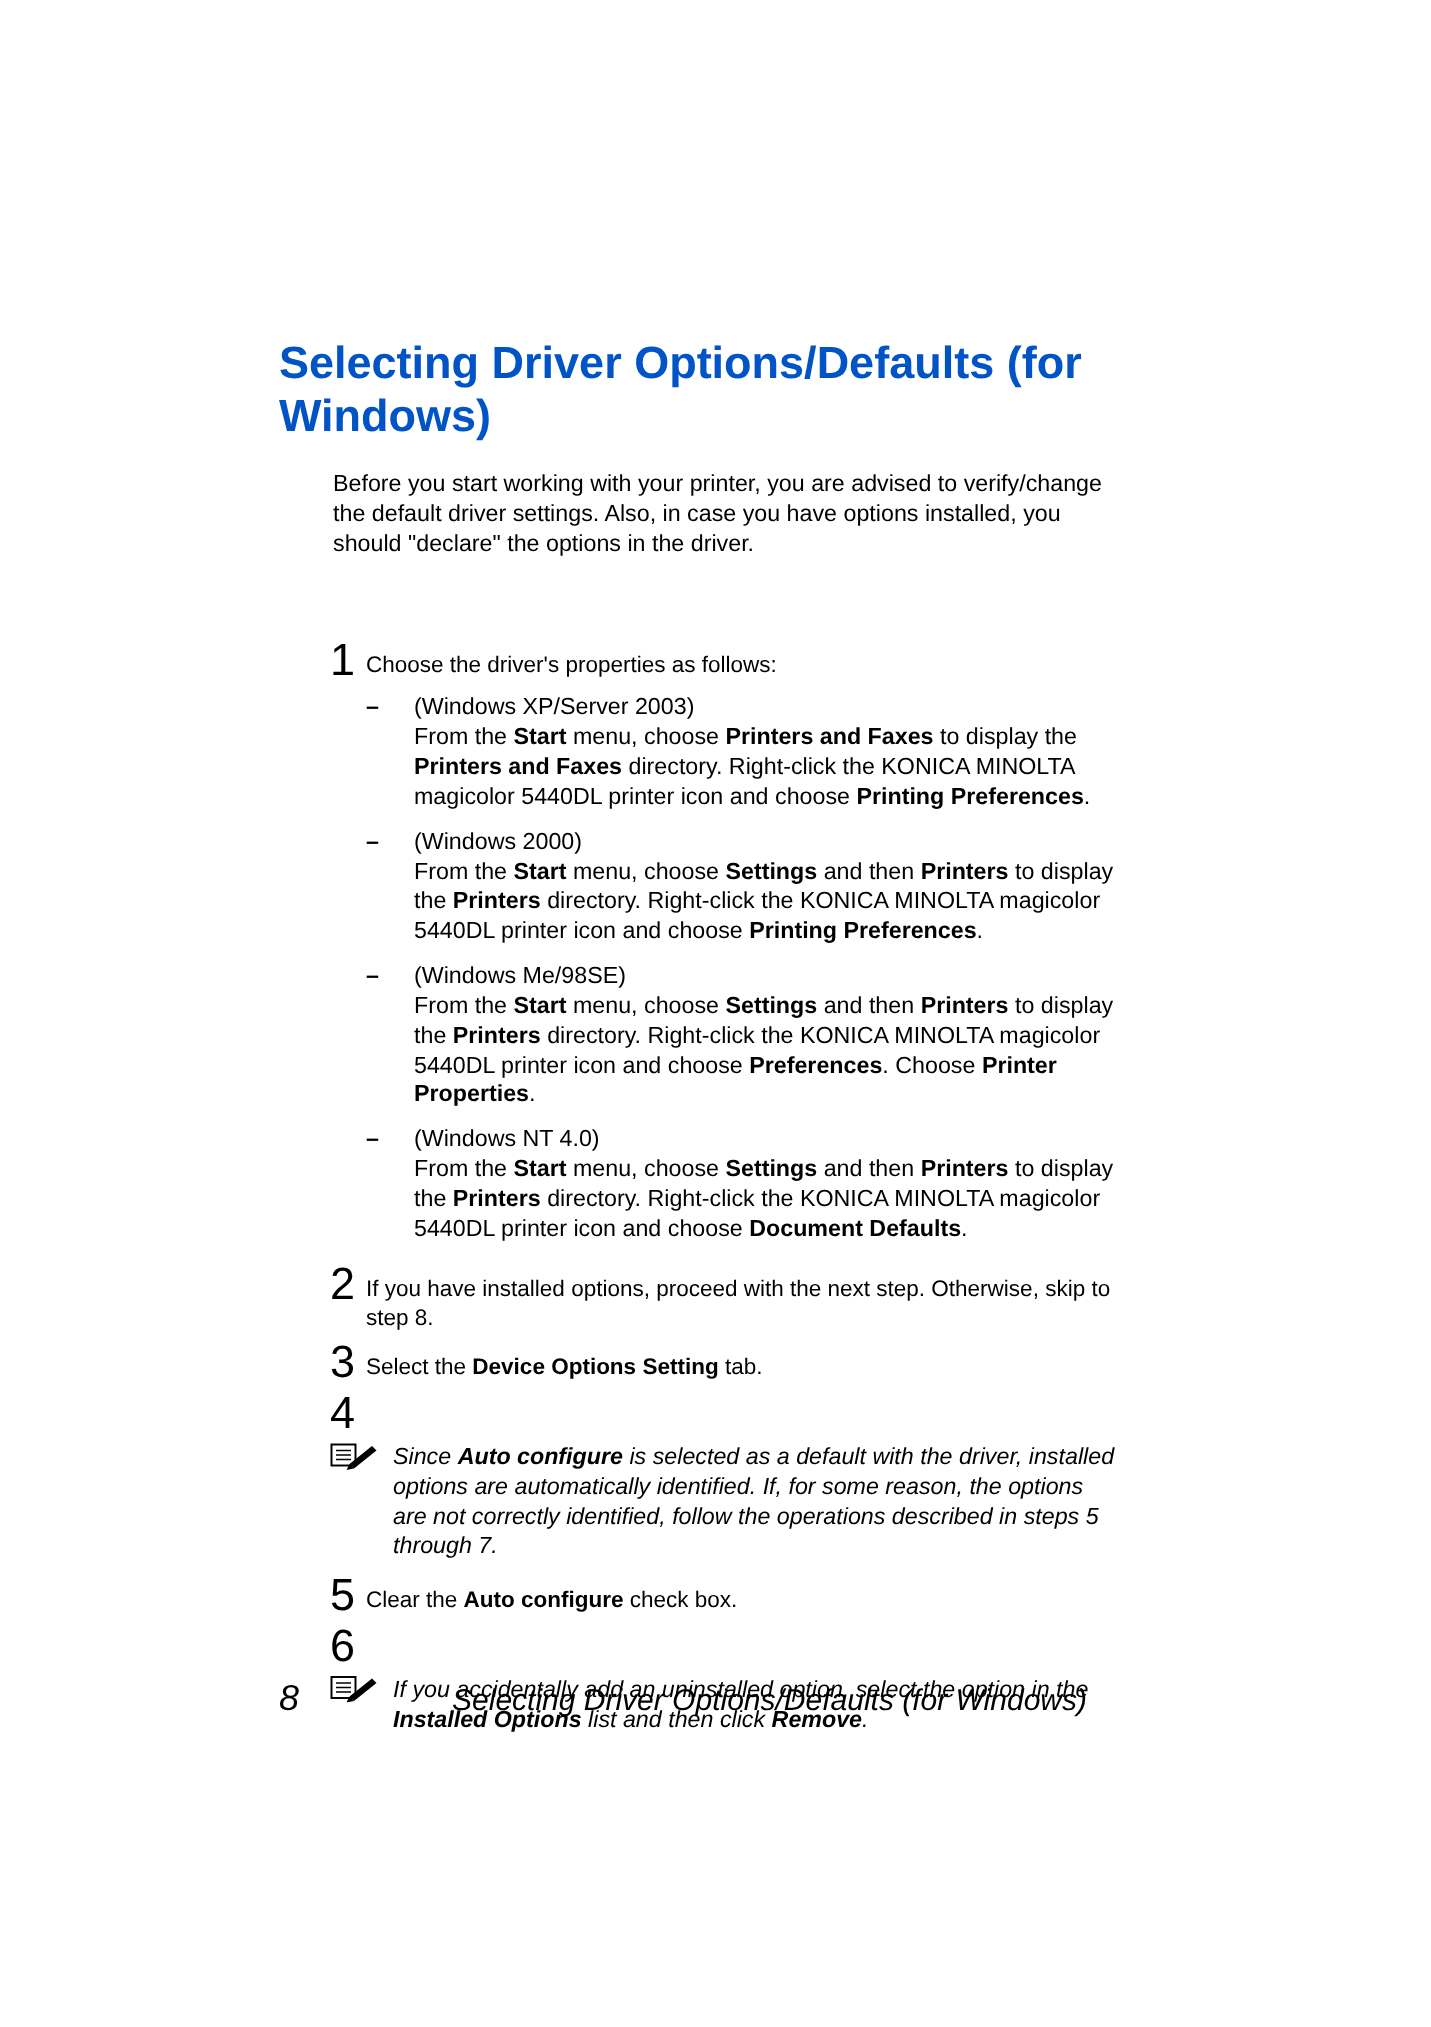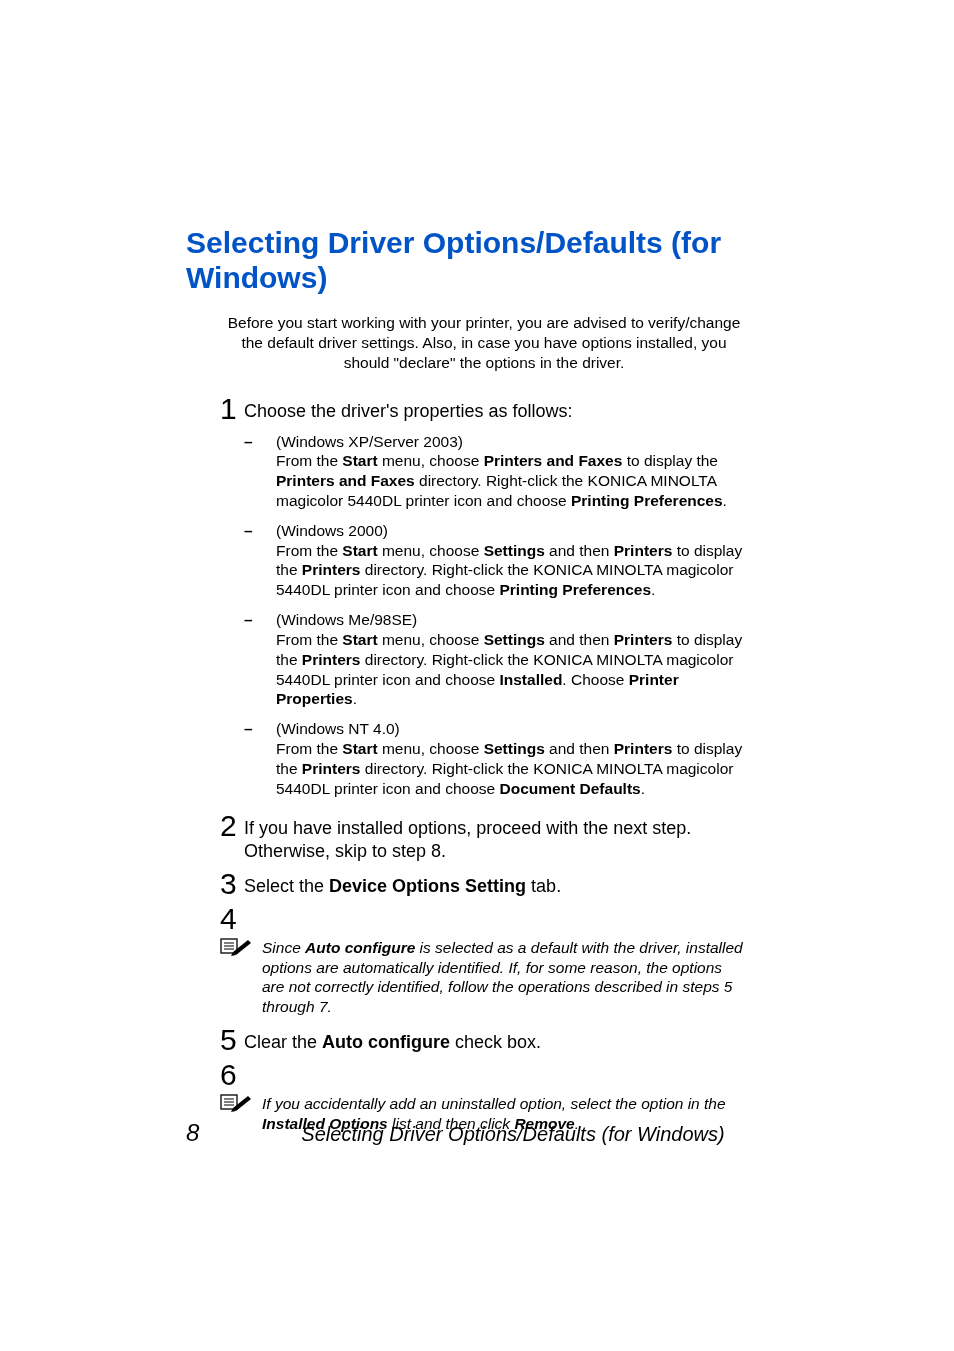--- a/index.html
+++ b/index.html
@@ -26,25 +26,24 @@
     width: 562px;
   }
   h1.title {
     color: #0054c6;
     font-weight: bold;
     font-size: 30px;
     line-height: 1.15;
     margin: 0 0 18px 0;
   }
   .intro {
-    margin: 0 0 20px 36px;
+    margin: 0 0 52px 36px;
     font-size: 15.5px;
     line-height: 1.28;
     width: 524px;
-    text-align: center;
   }
   .step {
     margin-left: 34px;
     margin-bottom: 4px;
   }
   .step-row {
     display: flex;
     align-items: baseline;
   }
   .step-num {
@@ -52,21 +51,21 @@
     font-size: 30px;
     line-height: 1;
     font-weight: normal;
     width: 24px;
     flex: none;
     text-align: left;
     position: relative;
     top: 2px;
   }
   .step-text {
-    font-size: 18px;
+    font-size: 15px;
     line-height: 1.28;
   }
   .sublist {
     margin: 8px 0 4px 58px;
   }
   .sub-item {
     display: flex;
     margin-bottom: 10px;
     font-size: 15.5px;
     line-height: 1.28;
@@ -152,21 +151,21 @@
         <div class="sub-body">
           <span>(Windows 2000)</span><br>
           <span>From the </span><b>Start</b><span> menu, choose </span><b>Settings</b><span> and then </span><b>Printers</b><span> to display the </span><b>Printers</b><span> directory. Right-click the KONICA MINOLTA magicolor 5440DL printer icon and choose </span><b>Printing Preferences</b><span>.</span>
         </div>
       </div>
 
       <div class="sub-item">
         <div class="dash">–</div>
         <div class="sub-body">
           <span>(Windows Me/98SE)</span><br>
-          <span>From the </span><b>Start</b><span> menu, choose </span><b>Settings</b><span> and then </span><b>Printers</b><span> to display the </span><b>Printers</b><span> directory. Right-click the KONICA MINOLTA magicolor 5440DL printer icon and choose </span><b>Installed</b><span>. Choose </span><b>Printer Properties</b><span>.</span>
+          <span>From the </span><b>Start</b><span> menu, choose </span><b>Settings</b><span> and then </span><b>Printers</b><span> to display the </span><b>Printers</b><span> directory. Right-click the KONICA MINOLTA magicolor 5440DL printer icon and choose </span><b>Preferences</b><span>. Choose </span><b>Printer Properties</b><span>.</span>
         </div>
       </div>
 
       <div class="sub-item">
         <div class="dash">–</div>
         <div class="sub-body">
           <span>(Windows NT 4.0)</span><br>
           <span>From the </span><b>Start</b><span> menu, choose </span><b>Settings</b><span> and then </span><b>Printers</b><span> to display the </span><b>Printers</b><span> directory. Right-click the KONICA MINOLTA magicolor 5440DL printer icon and choose </span><b>Document Defaults</b><span>.</span>
         </div>
       </div>

